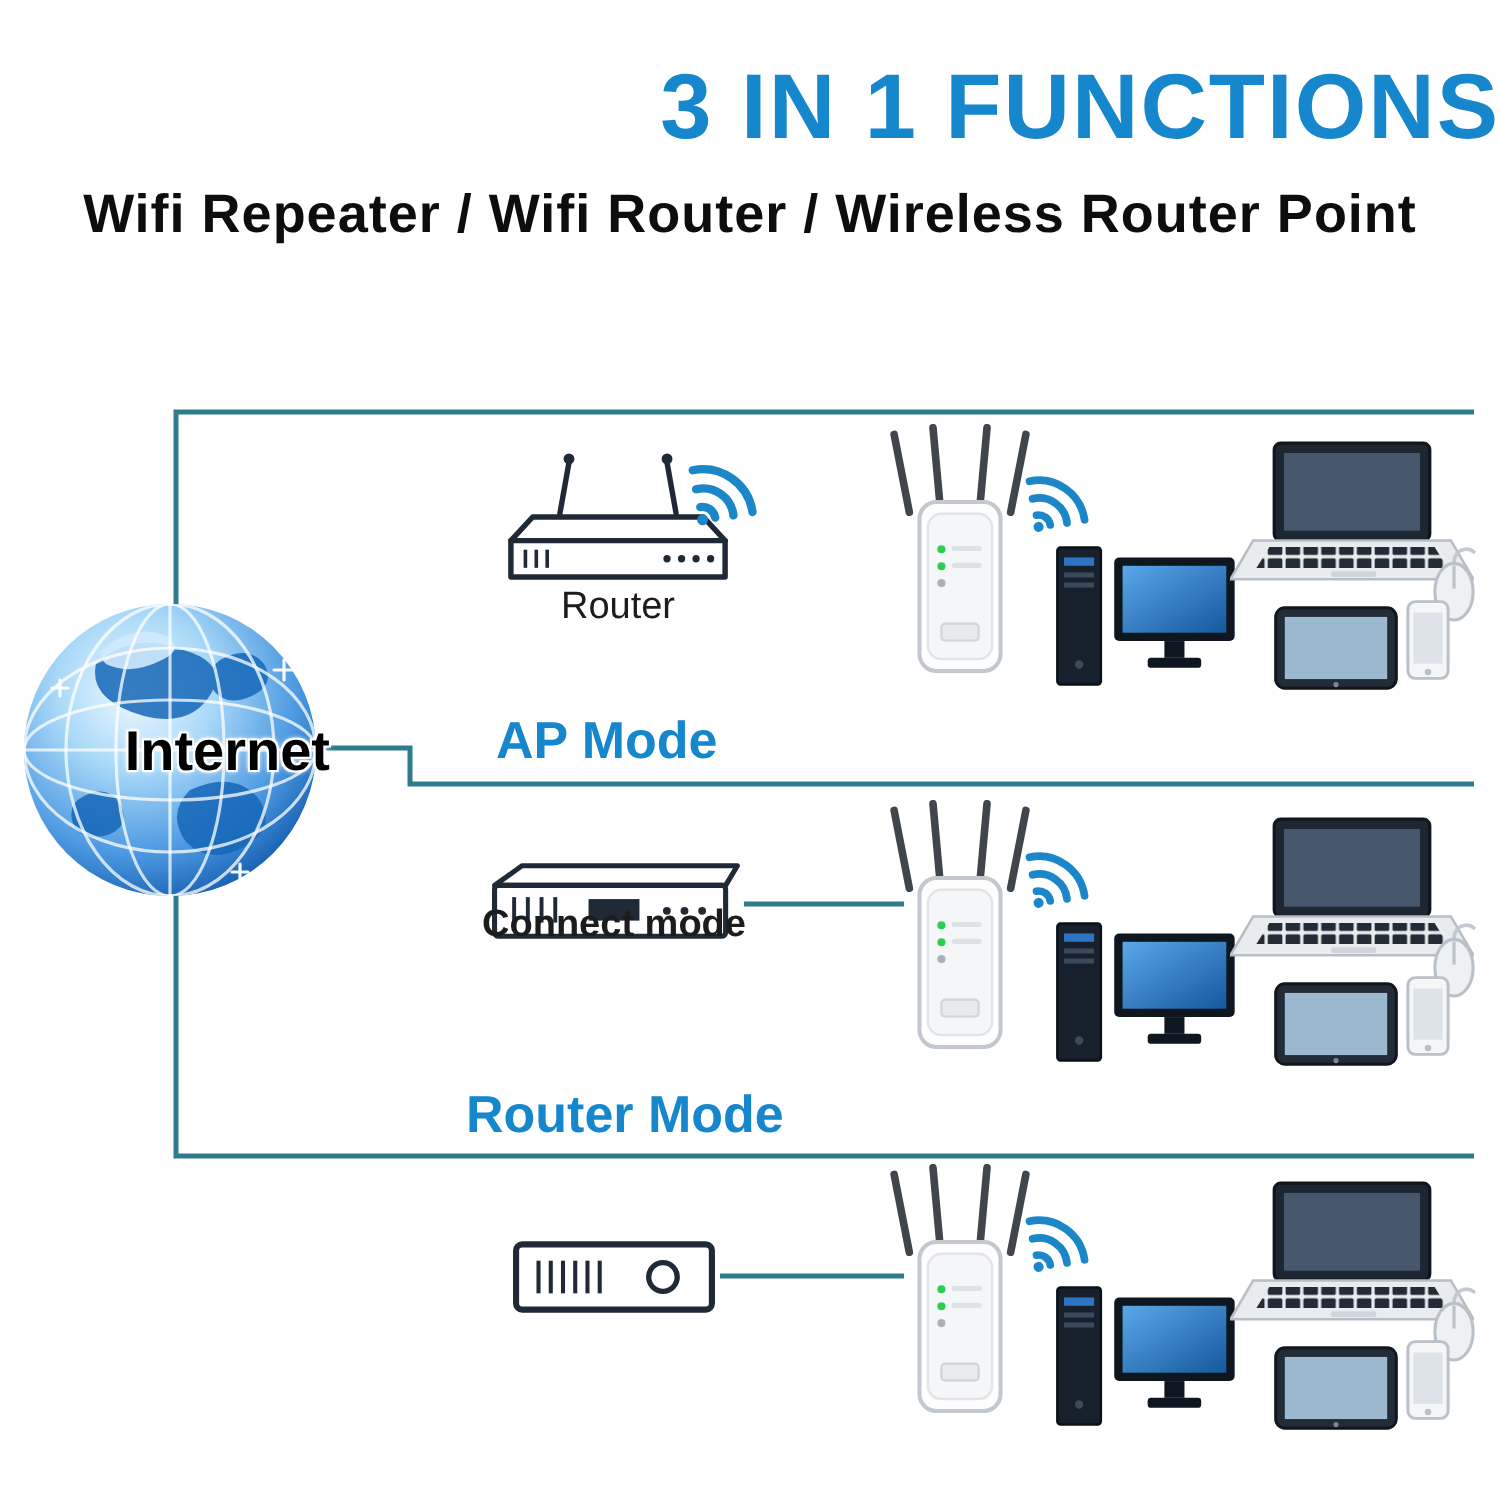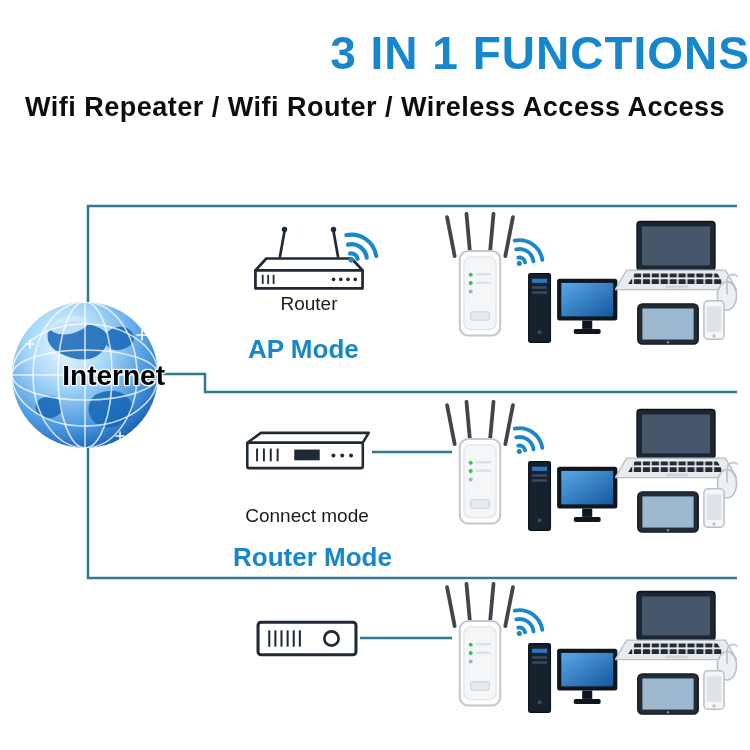--- a/index.html
+++ b/index.html
@@ -16,27 +16,27 @@
   }
   .page-subtitle{
     position:absolute;left:0;top:92px;width:100%;text-align:center;
     font-size:27px;font-weight:600;color:#0d0d0d;letter-spacing:.5px;
   }
   .sec-title{
     position:absolute;font-size:26px;font-weight:bold;
     color:var(--accent-blue,#1687cd);white-space:nowrap;
   }
   .sec-title.s1{left:233px;top:169px;}
-  .sec-title.s2{left:248px;top:334px;}
+  .sec-title.s2{left:248px;top:355px;}
   .sec-title.s3{left:233px;top:542px;text-align:right;}
   .dev-label{
     position:absolute;width:150px;text-align:center;font-size:19px;color:#1c1c1c;
   }
   .dev-label.l1{left:234px;top:293px;}
-  .dev-label.l2{left:232px;top:505px;}
+  .dev-label.l2{left:232px;top:452px;font-weight:bold;}
   .dev-label.l3{left:232px;top:663px;}
   .internet-label{
     position:absolute;left:5px;top:360px;width:160px;text-align:right;
     font-size:28px;font-weight:bold;color:#000;
     text-shadow:0 0 3px #fff,0 0 3px #fff,1px 1px 0 #fff,-1px -1px 0 #fff,1px -1px 0 #fff,-1px 1px 0 #fff;
   }
 </style>
 </head>
 <body>
 
@@ -245,21 +245,21 @@
       <use href="#symWifi" x="506" y="604" width="44" height="35"></use>
     </g>
     <use href="#symDesktop" x="527" y="642" width="92" height="77"></use>
     <use href="#symLaptop" x="615" y="590" width="122" height="81"></use>
     <use href="#symMouse" x="714" y="642" width="26" height="40"></use>
     <use href="#symTablet" x="636" y="672" width="64" height="44"></use>
     <use href="#symPhone" x="702" y="669" width="24" height="42"></use>
   </svg>
 
   <div class="page-title">3 IN 1 FUNCTIONS</div>
-  <div class="page-subtitle">Wifi Repeater / Wifi Router / Wireless Access Access</div>
+  <div class="page-subtitle">Wifi Repeater / Wifi Router / Wireless Router Point</div>
 
   <div class="internet-label">Internet</div>
 
   <div class="sec-title s2">AP Mode</div>
   <div class="sec-title s3">Router Mode</div>
 
   <div class="dev-label l1">Router</div>
   <div class="dev-label l2">Connect mode</div>
 
 </div>

